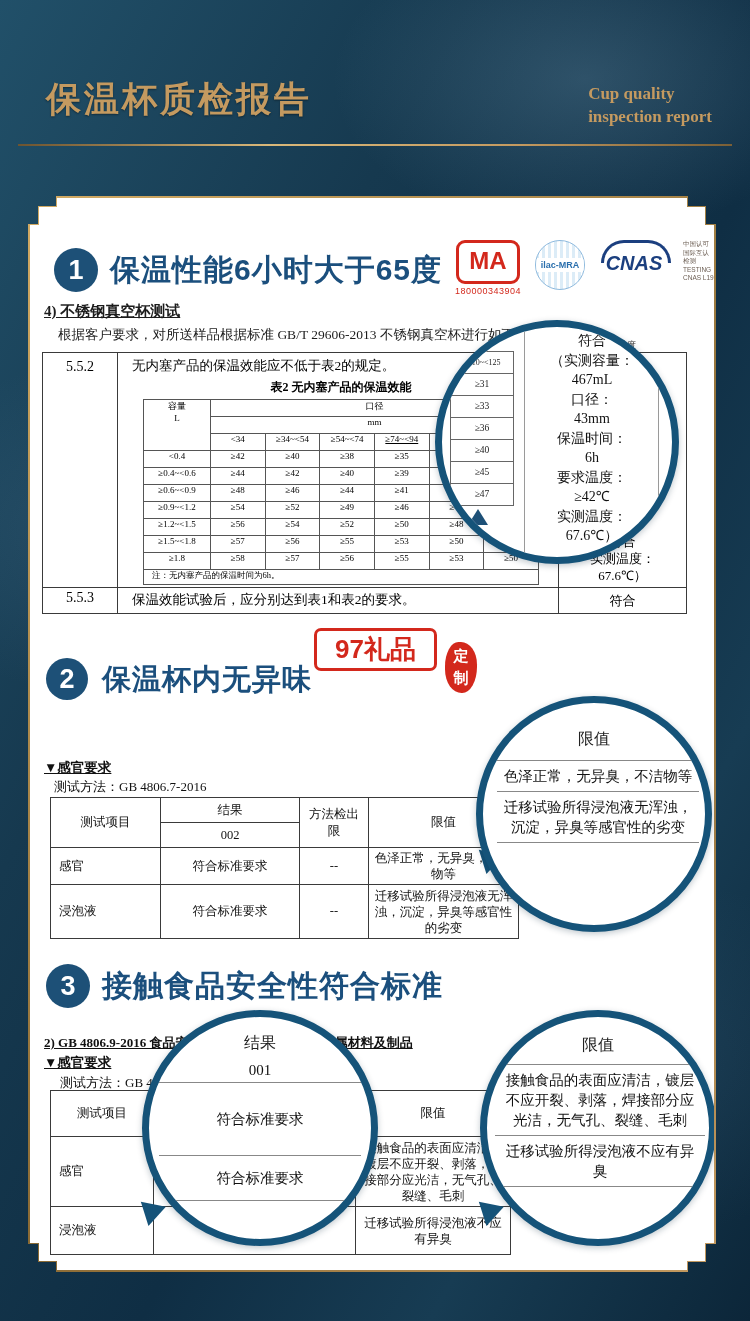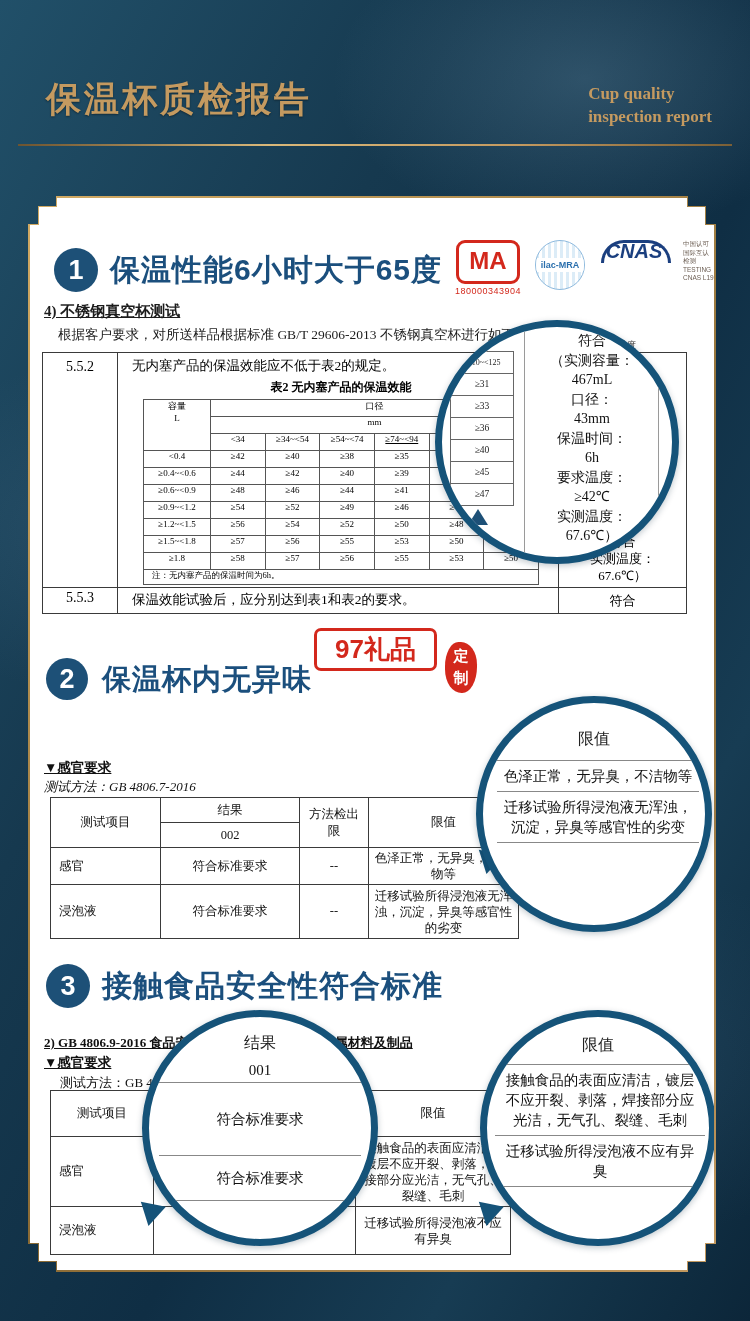--- a/index.html
+++ b/index.html
@@ -39,21 +39,21 @@
   .cma-box{width:58px;height:38px;margin:0 auto;border:3px solid #d3281c;border-radius:9px;
     font-family:"Liberation Sans",sans-serif;font-weight:bold;font-size:24px;line-height:36px;color:#d3281c;}
   .cma-num{font-size:9px;letter-spacing:.5px;margin-top:2px;font-family:"Liberation Sans",sans-serif;}
   .ilac{width:48px;height:48px;border-radius:50%;border:1px solid #8db9dd;position:relative;overflow:hidden;
     background:repeating-linear-gradient(90deg,#dcecf7 0 3px,#fff 3px 6px);}
   .ilac-band{position:absolute;left:0;right:0;top:17px;height:14px;background:#fff;
     font-family:"Liberation Sans",sans-serif;font-weight:bold;font-size:9px;color:#2a6fad;text-align:center;line-height:14px;}
   .cnas{width:70px;text-align:center;color:#1b3f7f;position:relative;}
   .cnas-arc{position:absolute;left:2px;top:0px;width:64px;height:20px;border:3px solid #1b3f7f;
     border-bottom:none;border-radius:32px 32px 0 0;}
-  .cnas-word{margin-top:0;font-family:"Liberation Sans",sans-serif;font-weight:bold;font-style:italic;font-size:20px;}
+  .cnas-word{margin-top:12px;font-family:"Liberation Sans",sans-serif;font-weight:bold;font-style:italic;font-size:20px;}
   .cnas-cap{width:46px;font-family:"Liberation Sans",sans-serif;font-size:6.5px;line-height:8.5px;color:#6b5d52;text-align:left;}
   
   .unit-note{position:absolute;left:552px;top:141px;font-size:9px;color:#333;}
   table{border-collapse:collapse;}
   .otable{position:absolute;left:12px;top:154px;width:615px;table-layout:fixed;}
   .otable td{border:1.5px solid #3a3a3a;vertical-align:top;}
   .otable .clause{width:72px;font-size:14px;text-align:center;padding-top:6px;}
   .otable .req{width:418px;font-size:13.5px;padding:4px 8px 2px 14px;}
   .otable .res{width:125px;text-align:center;position:relative;font-size:13px;}
   .res-tail{position:absolute;bottom:3px;left:0;right:0;line-height:17px;}
@@ -291,21 +291,21 @@
       <div class="wm-seal">
         <div>定</div>
         <div>制</div>
       </div>
     </div>
 
     <div class="badge" style="left:16px;top:460px;width:42px;height:42px;line-height:42px;">2</div>
     <div class="sec-title" style="left:72px;top:462px;font-size:29px;">保温杯内无异味</div>
 
     <div class="senseline" style="left:14px;top:561px;">▼感官要求</div>
-    <div class="methline" style="left:14px;top:580px;font-style:italic;">测试方法：GB 4806.7-2016</div>
+    <div class="methline" style="left:24px;top:580px;">测试方法：GB 4806.7-2016</div>
 
     <table class="stable t3">
       <tbody>
           <tr>
         <td rowspan="2" style="width:103px;">测试项目</td>
         <td style="width:132px;height:20px;">结果</td>
         <td rowspan="2" style="width:62px;">方法检出限</td>
         <td rowspan="2" style="width:143px;">限值</td>
       </tr>
       <tr>

